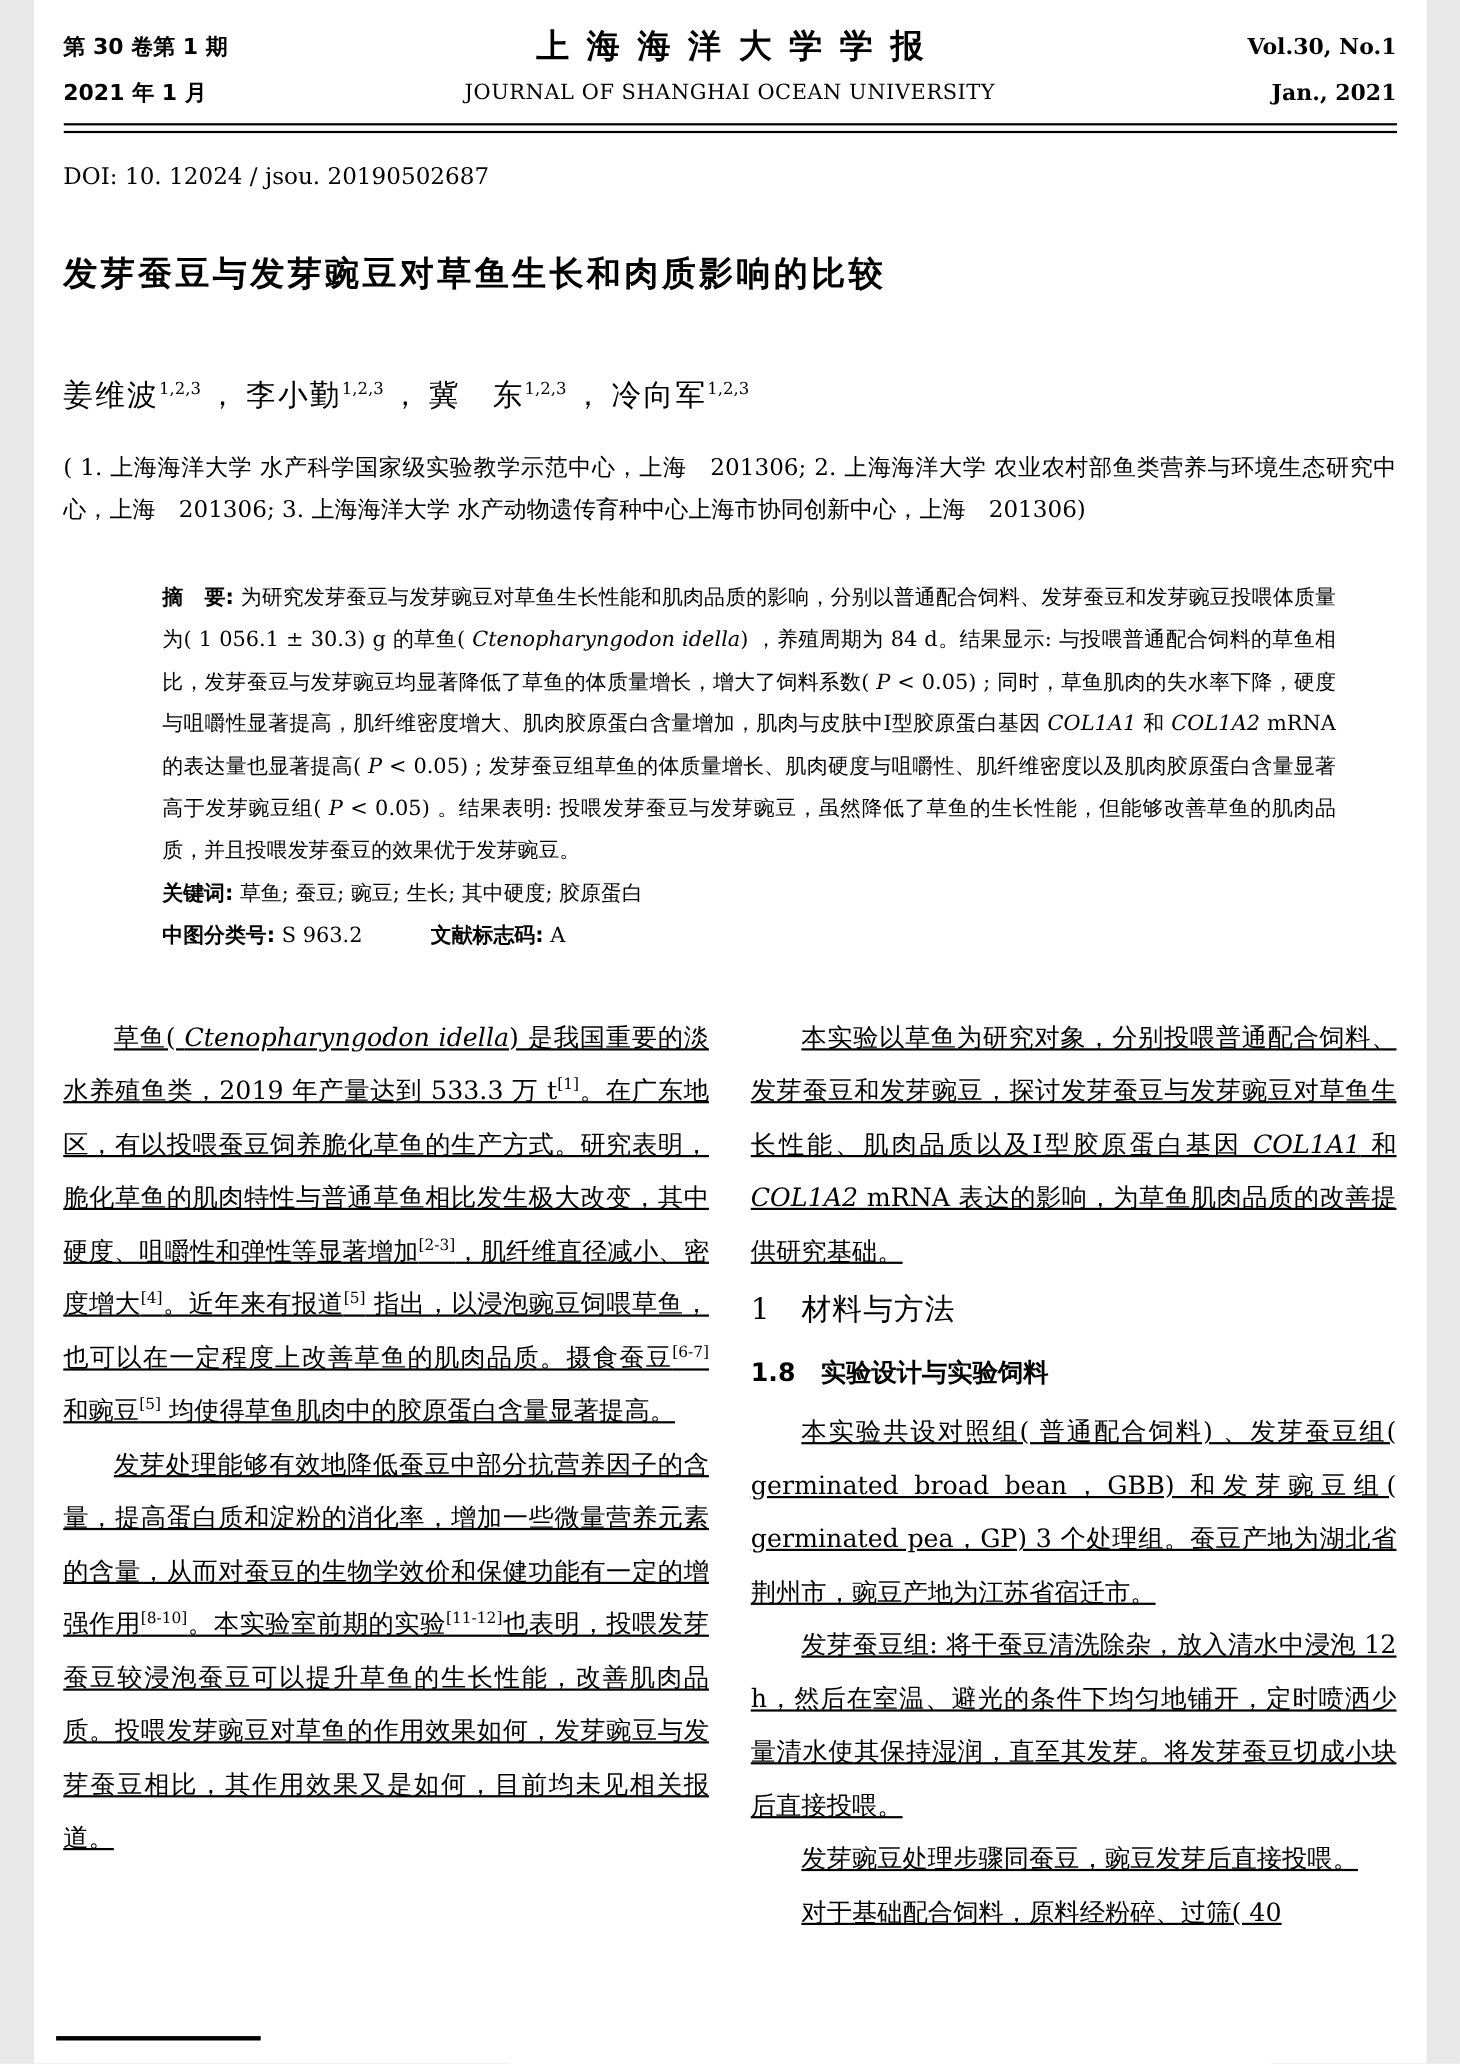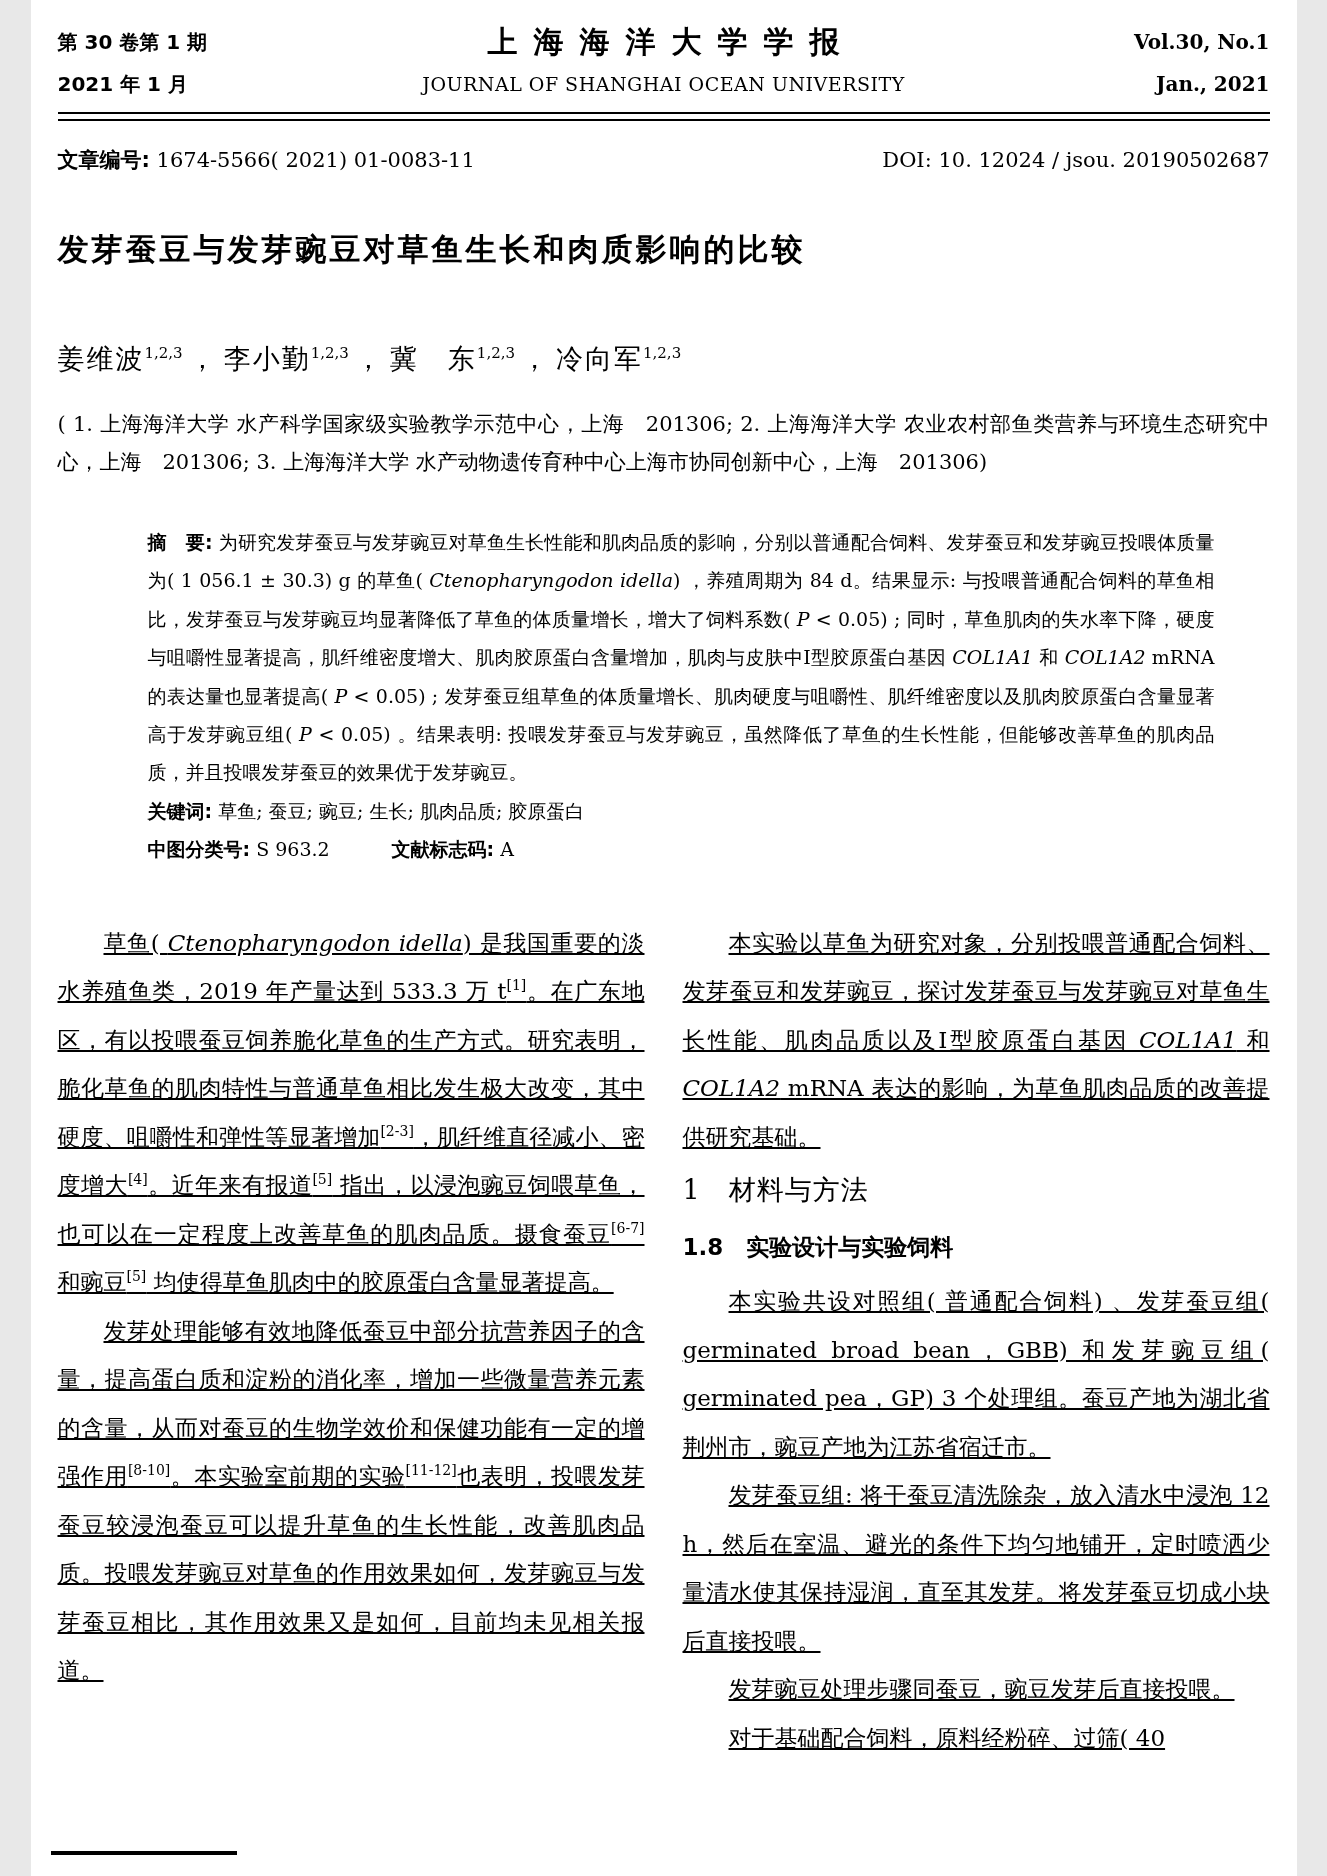--- a/index.html
+++ b/index.html
@@ -59,33 +59,32 @@
     <div class="hdr-side right">Vol.30, No.1</div>
   </div>
   <div class="hdr-row2">
     <div class="hdr-side">2021 年 1 月</div>
     <div class="hdr-en">JOURNAL OF SHANGHAI OCEAN UNIVERSITY</div>
     <div class="hdr-side right">Jan., 2021</div>
   </div>
   <div class="double-rule"></div>
 
   <div class="meta-row">
-    <div><span class="bold-label">文章编号:</span><span> 1674-5566( 2021) 01-0083-11</span></div>
     <div>DOI: 10. 12024 / jsou. 20190502687</div>
   </div>
 
   <div class="article-title">发芽蚕豆与发芽豌豆对草鱼生长和肉质影响的比较</div>
 
   <div class="authors"><span>姜维波</span><sup>1,2,3</sup><span class="sep">，</span><span>李小勤</span><sup>1,2,3</sup><span class="sep">，</span><span>冀　东</span><sup>1,2,3</sup><span class="sep">，</span><span>冷向军</span><sup>1,2,3</sup></div>
 
   <div class="affiliation">( 1. 上海海洋大学 水产科学国家级实验教学示范中心，上海　201306; 2. 上海海洋大学 农业农村部鱼类营养与环境生态研究中心，上海　201306; 3. 上海海洋大学 水产动物遗传育种中心上海市协同创新中心，上海　201306)</div>
 
   <div class="abstract-block">
     <div class="abstract-p"><span class="bold-label">摘　要:</span><span><span> 为研究发芽蚕豆与发芽豌豆对草鱼生长性能和肌肉品质的影响，分别以普通配合饲料、发芽蚕豆和发芽豌豆投喂体质量为( 1 056.1 ± 30.3) g 的草鱼( </span><i>Ctenopharyngodon idella</i><span>) ，养殖周期为 84 d。结果显示: 与投喂普通配合饲料的草鱼相比，发芽蚕豆与发芽豌豆均显著降低了草鱼的体质量增长，增大了饲料系数( </span><i>P</i><span> &lt; 0.05) ; 同时，草鱼肌肉的失水率下降，硬度与咀嚼性显著提高，肌纤维密度增大、肌肉胶原蛋白含量增加，肌肉与皮肤中Ⅰ型胶原蛋白基因 </span><i>COL1A1</i><span> 和 </span><i>COL1A2</i><span> mRNA 的表达量也显著提高( </span><i>P</i><span> &lt; 0.05) ; 发芽蚕豆组草鱼的体质量增长、肌肉硬度与咀嚼性、肌纤维密度以及肌肉胶原蛋白含量显著高于发芽豌豆组( </span><i>P</i><span> &lt; 0.05) 。结果表明: 投喂发芽蚕豆与发芽豌豆，虽然降低了草鱼的生长性能，但能够改善草鱼的肌肉品质，并且投喂发芽蚕豆的效果优于发芽豌豆。</span></span></div>
-    <div class="kw-row"><span class="bold-label">关键词:</span><span> 草鱼; 蚕豆; 豌豆; 生长; 肌肉品质; 胶原蛋白</span></div>
+    <div class="kw-row"><span class="bold-label">关键词:</span><span> 草鱼; 蚕豆; 豌豆; 生长; 其中硬度; 胶原蛋白</span></div>
     <div class="clc-row"><span class="bold-label">中图分类号:</span><span> S 963.2</span><span class="gap"></span><span class="bold-label">文献标志码:</span><span> A</span></div>
   </div>
 
   <div class="body-columns">
     <div class="col left">
       <p><span>草鱼( </span><i>Ctenopharyngodon idella</i><span>) 是我国重要的淡水养殖鱼类，2019 年产量达到 533.3 万 t</span><sup>[1]</sup><span>。在广东地区，有以投喂蚕豆饲养脆化草鱼的生产方式。研究表明，脆化草鱼的肌肉特性与普通草鱼相比发生极大改变，其中硬度、咀嚼性和弹性等显著增加</span><sup>[2-3]</sup><span>，肌纤维直径减小、密度增大</span><sup>[4]</sup><span>。近年来有报道</span><sup>[5]</sup><span> 指出，以浸泡豌豆饲喂草鱼，也可以在一定程度上改善草鱼的肌肉品质。摄食蚕豆</span><sup>[6-7]</sup><span> 和豌豆</span><sup>[5]</sup><span> 均使得草鱼肌肉中的胶原蛋白含量显著提高。</span></p>
       <p><span>发芽处理能够有效地降低蚕豆中部分抗营养因子的含量，提高蛋白质和淀粉的消化率，增加一些微量营养元素的含量，从而对蚕豆的生物学效价和保健功能有一定的增强作用</span><sup>[8-10]</sup><span>。本实验室前期的实验</span><sup>[11-12]</sup><span>也表明，投喂发芽蚕豆较浸泡蚕豆可以提升草鱼的生长性能，改善肌肉品质。投喂发芽豌豆对草鱼的作用效果如何，发芽豌豆与发芽蚕豆相比，其作用效果又是如何，目前均未见相关报道。</span></p>
     </div>
     <div class="col right">
       <p><span>本实验以草鱼为研究对象，分别投喂普通配合饲料、发芽蚕豆和发芽豌豆，探讨发芽蚕豆与发芽豌豆对草鱼生长性能、肌肉品质以及Ⅰ型胶原蛋白基因 </span><i>COL1A1</i><span> 和 </span><i>COL1A2</i><span> mRNA 表达的影响，为草鱼肌肉品质的改善提供研究基础。</span></p>

